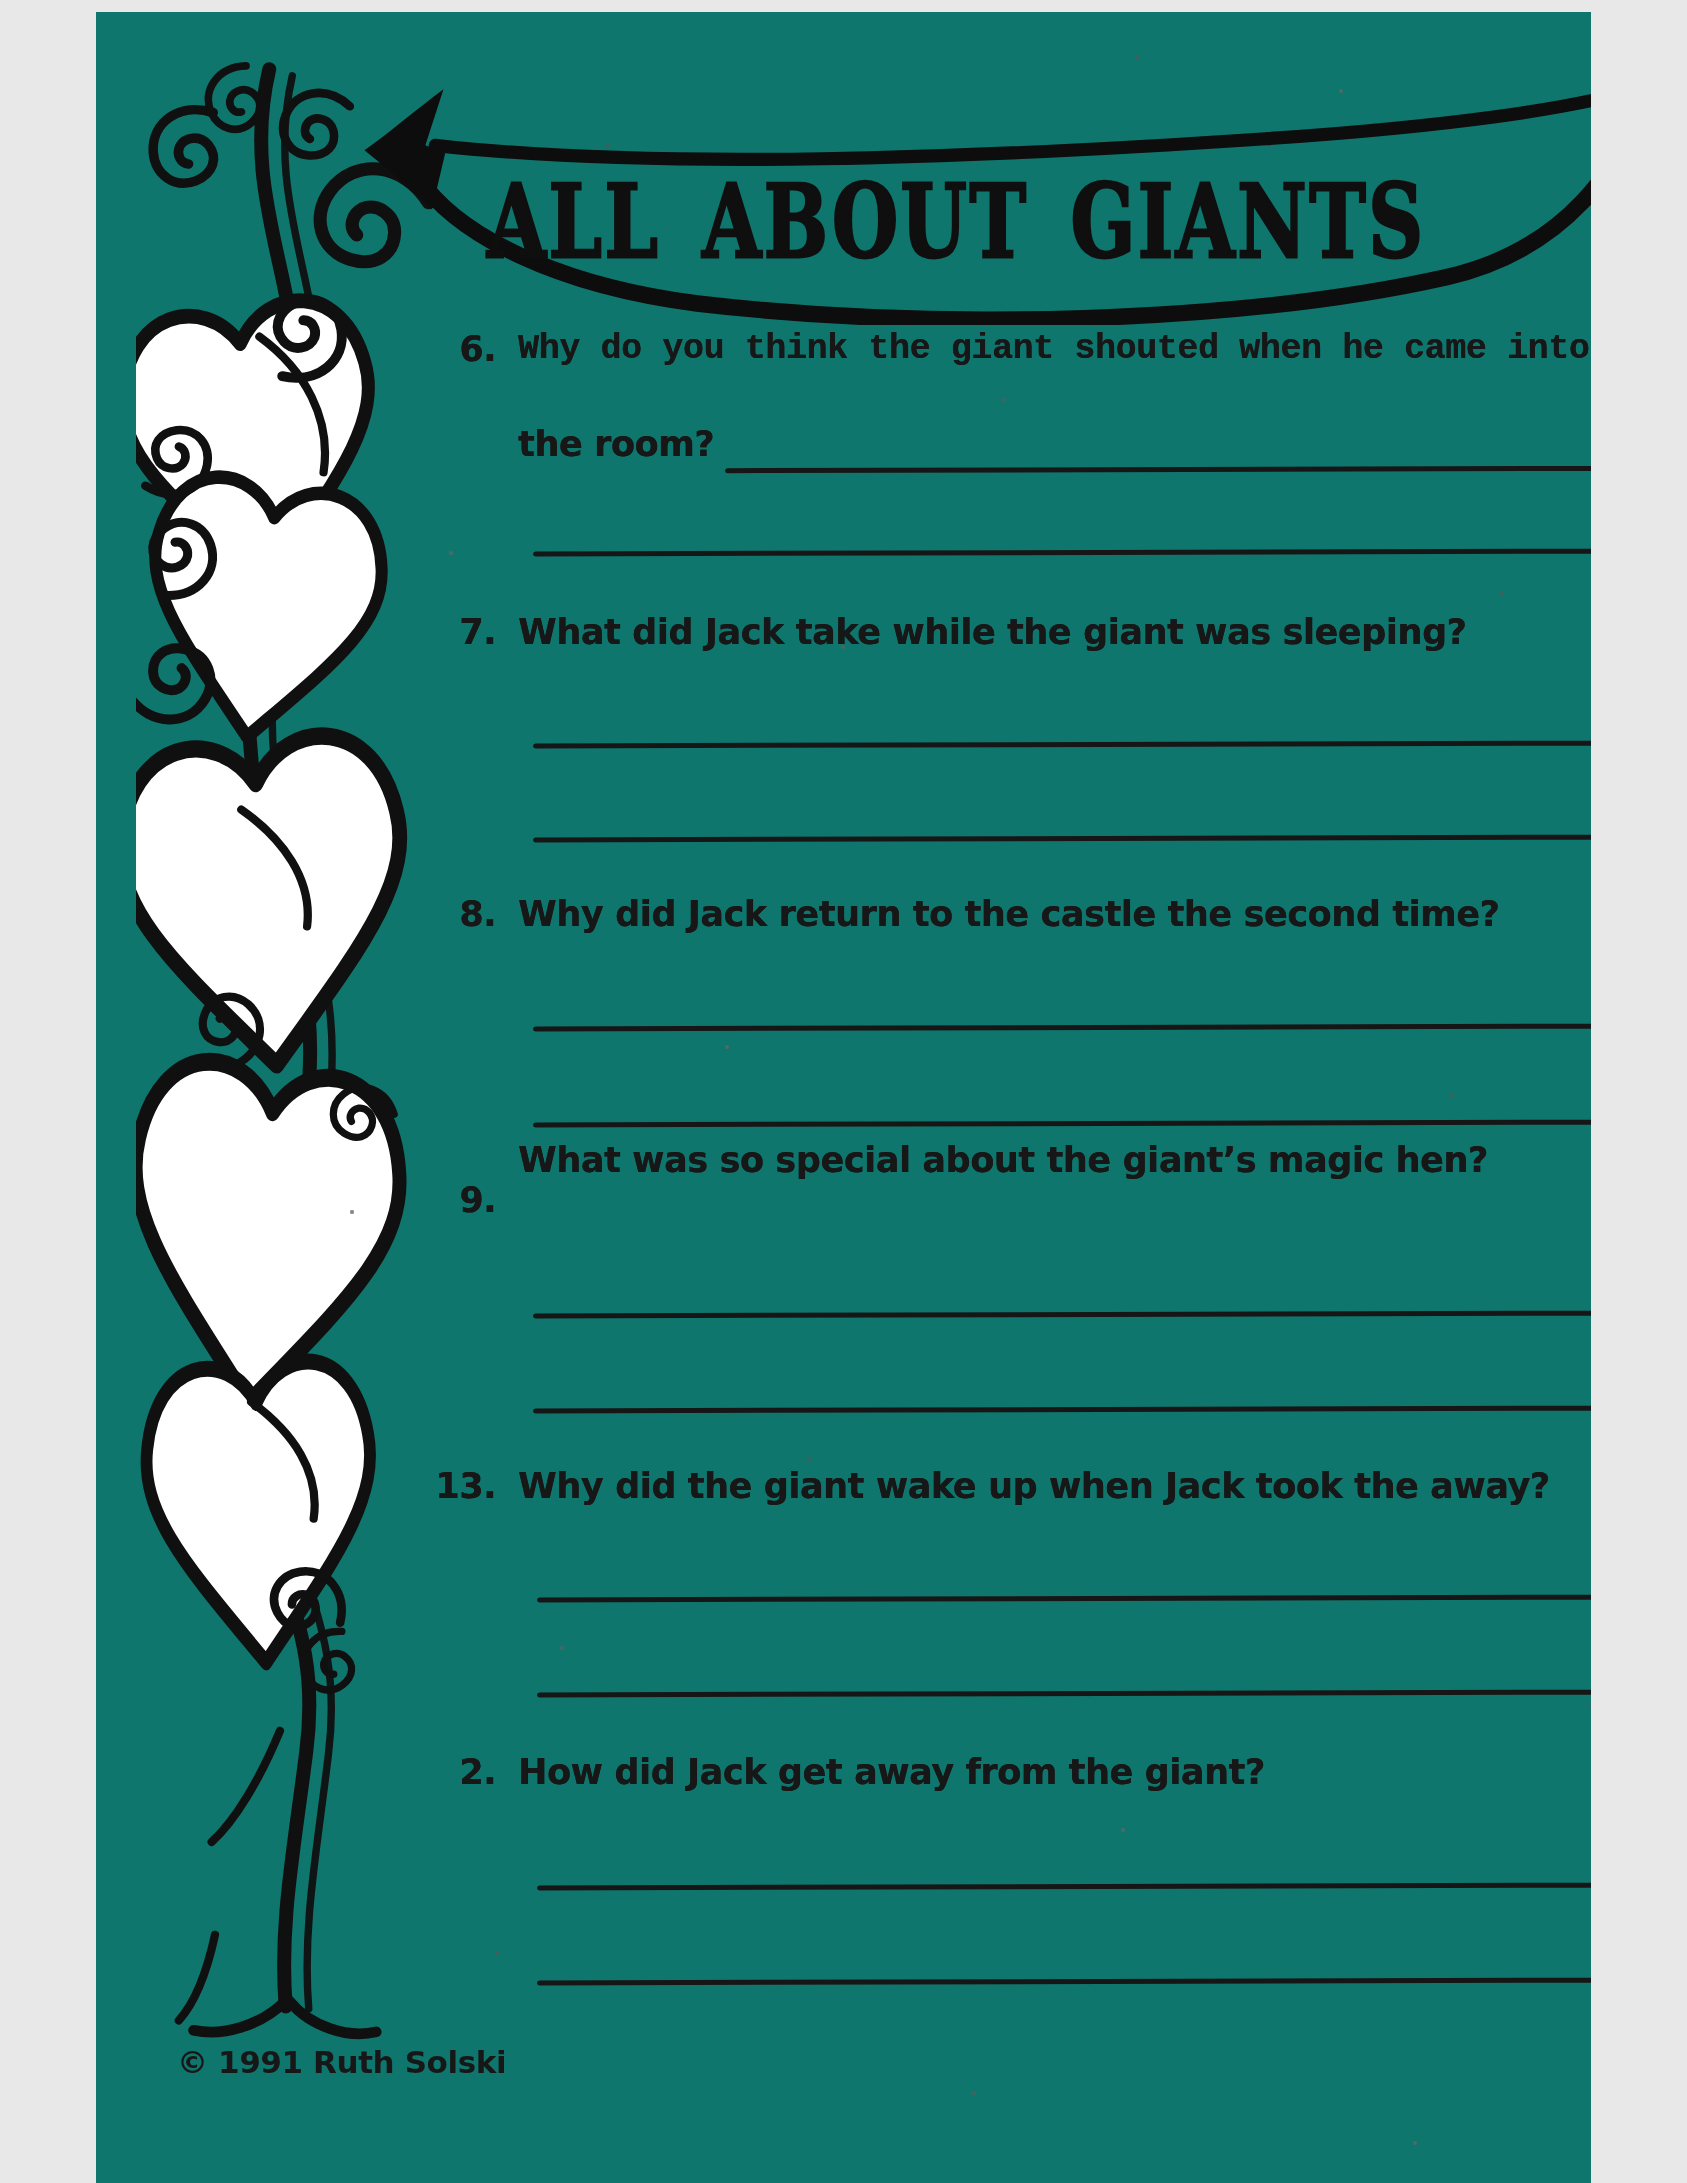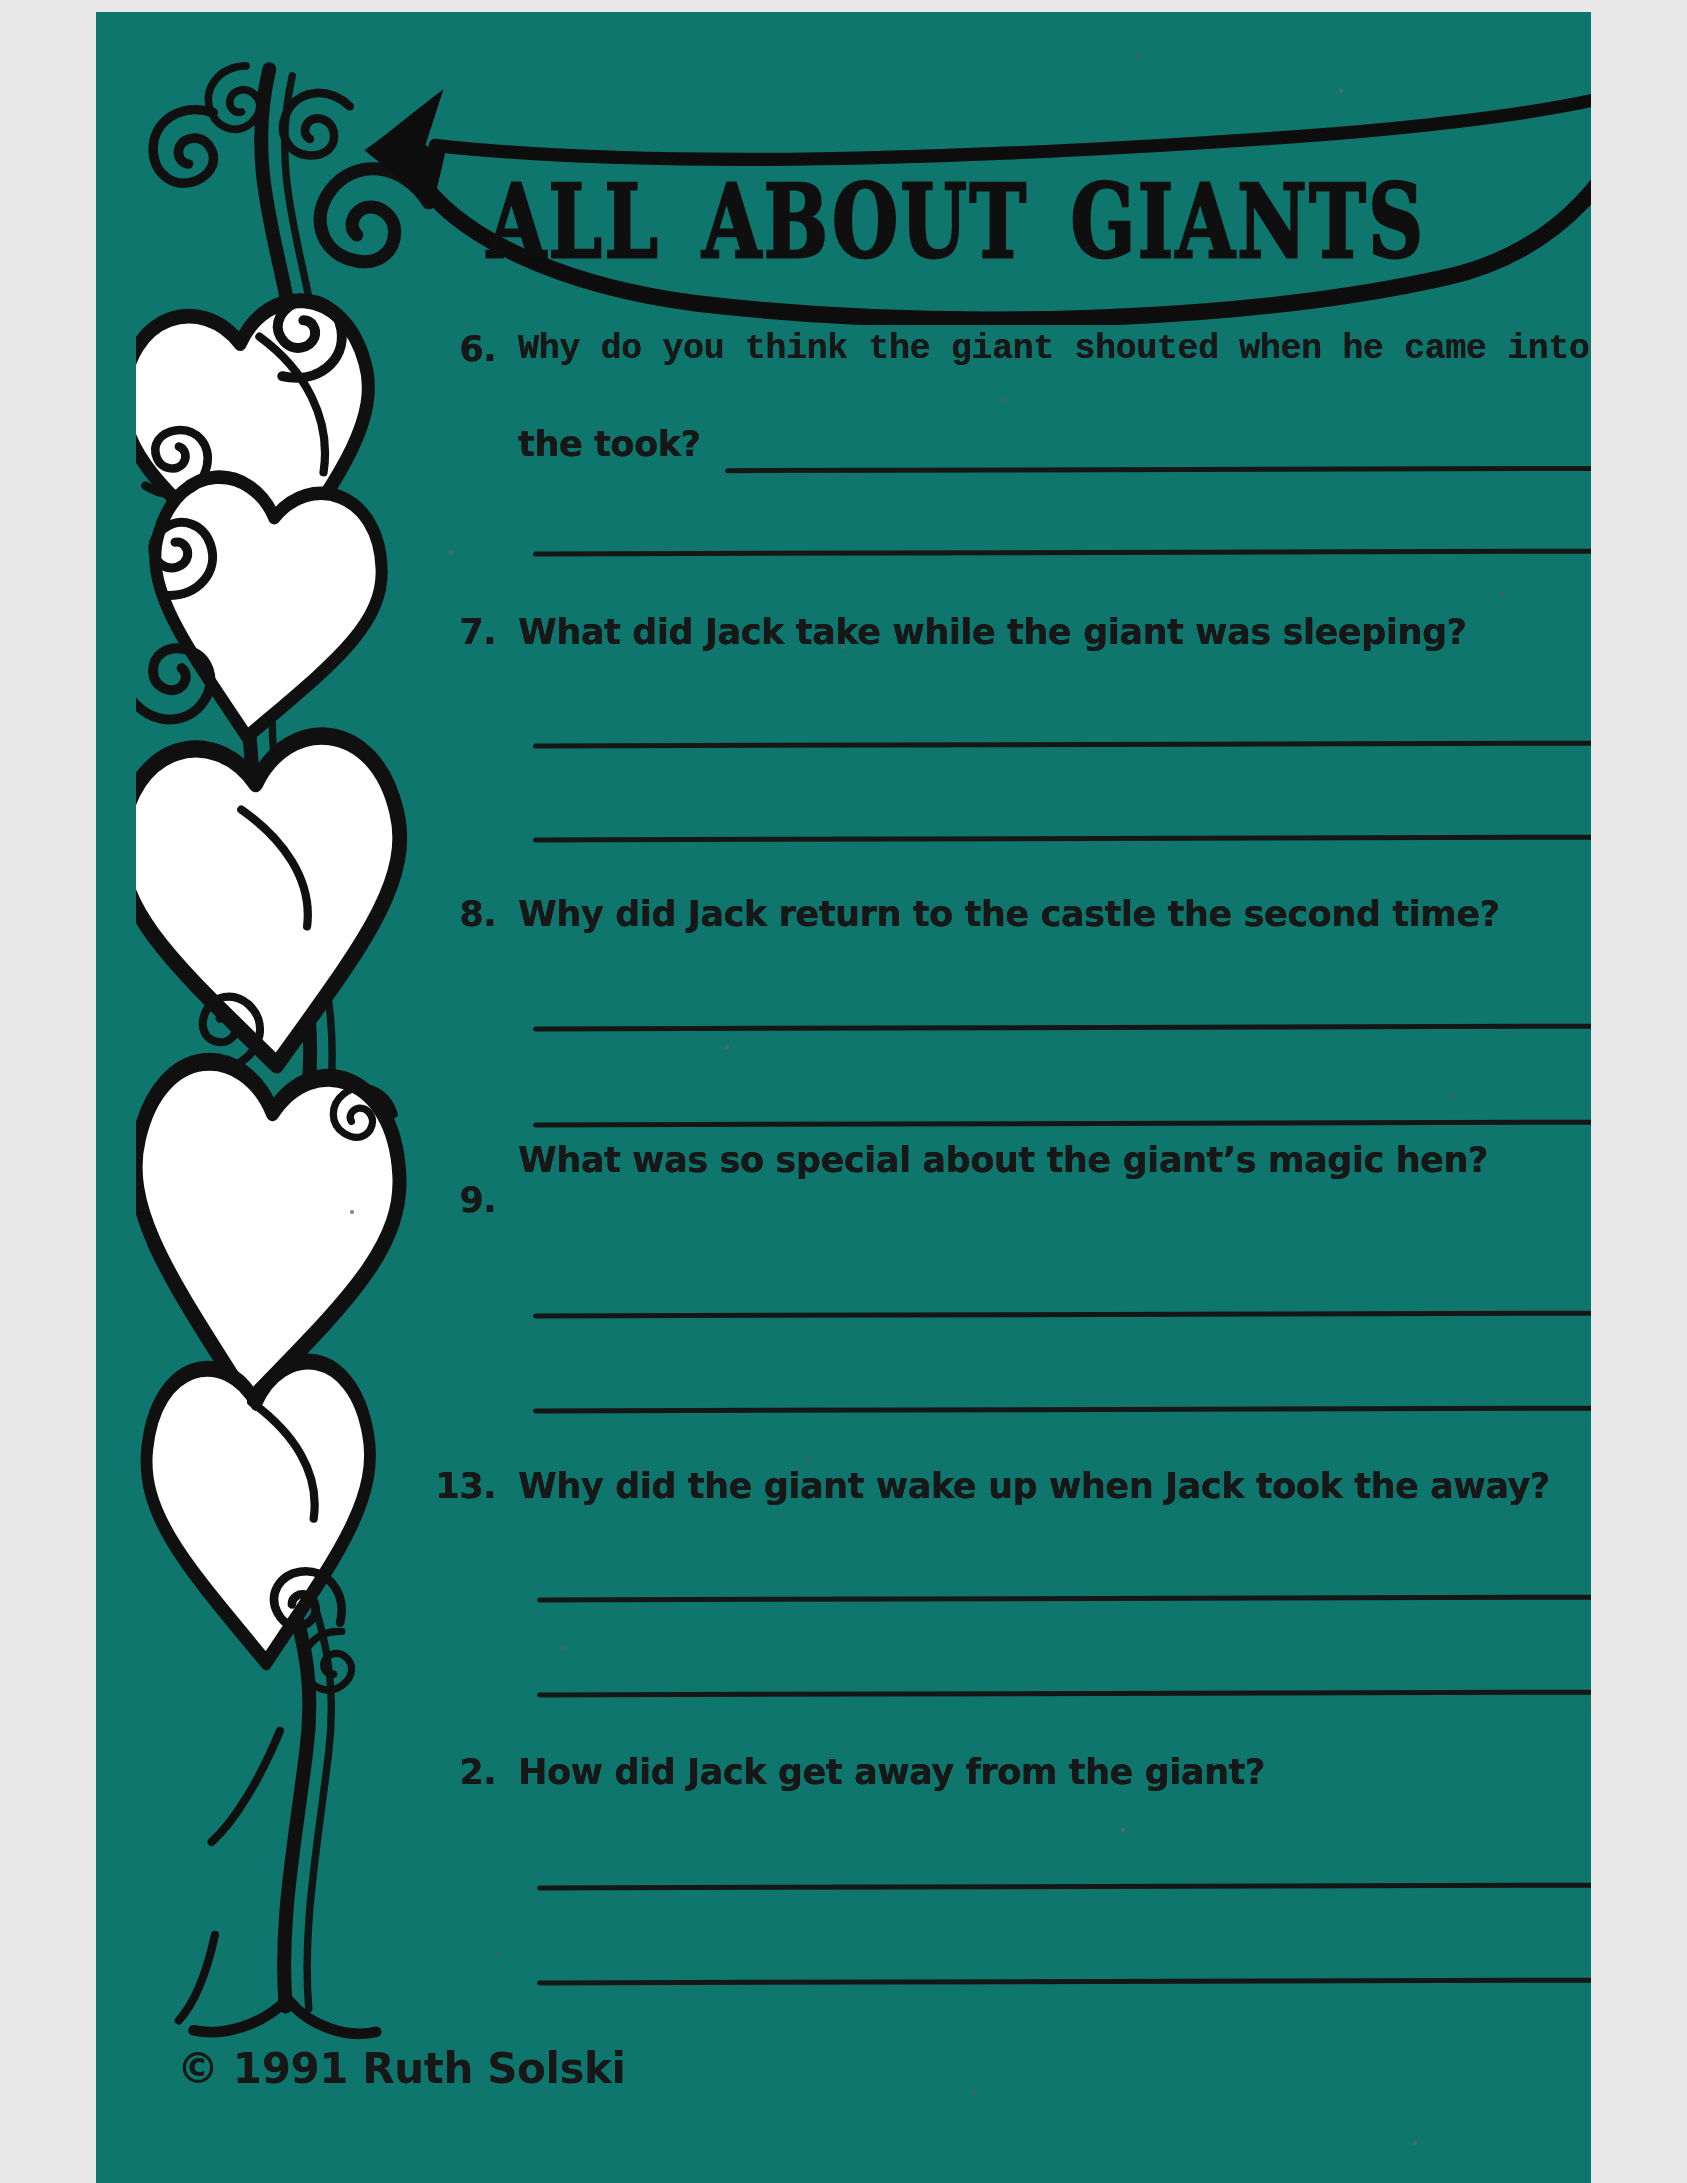--- a/index.html
+++ b/index.html
@@ -25,21 +25,21 @@
   }
   .qtext{
     position:absolute;font-size:35px;font-weight:bold;letter-spacing:-0.4px;
     white-space:nowrap;color:#171717;text-shadow:0.3px 0 0 #171717;
   }
   .answer-line{
     position:absolute;height:5px;background:#161616;border-radius:2.5px;
     transform:rotate(-0.15deg);
   }
   .footer-copy{
-    position:absolute;left:81px;top:2032px;font-size:42px;font-weight:bold;
+    position:absolute;left:81px;top:2032px;font-size:31px;font-weight:bold;
     letter-spacing:-0.4px;color:#171717;white-space:nowrap;
   }
   .page-number{
     position:absolute;left:1506px;top:2033px;font-size:35px;font-weight:bold;
     color:#171717;
     font-style:italic;
   }
   
   .speckles{
     position:absolute;left:0;top:0;width:1.6px;height:1.6px;background:transparent;
@@ -113,21 +113,21 @@
     <path fill="#0d0d0d" d="M26,118 C60,94 92,66 122,44 L100,112 L124,122 L108,190 C82,164 54,140 26,118 Z"></path>
 
     <path fill="#0d0d0d" d="M1536,66 L1558,52 L1542,104 Z"></path>
   </svg>
 
   <div class="banner-title">ALL ABOUT GIANTS</div>
 
   <div>
     <div class="qnum" style="left:305px;top:317px;">6.</div>
     <div class="qtext" style="left:422px;top:317px;font-family:Liberation Mono, monospace;">Why do you think the giant shouted when he came into</div>
-    <div class="qtext" style="left:422px;top:412px;">the took?</div>
+    <div class="qtext" style="left:422px;top:412px;">the room?</div>
     <div class="answer-line" style="left:629px;top:455px;width:891px;"></div>
     <div class="answer-line" style="left:437px;top:538px;width:1083px;"></div>
   </div>
 
   <div>
     <div class="qnum" style="left:305px;top:600px;">7.</div>
     <div class="qtext" style="left:422px;top:600px;">What did Jack take while the giant was sleeping?</div>
     <div class="answer-line" style="left:437px;top:730px;width:1083px;"></div>
     <div class="answer-line" style="left:437px;top:824px;width:1083px;"></div>
   </div>

